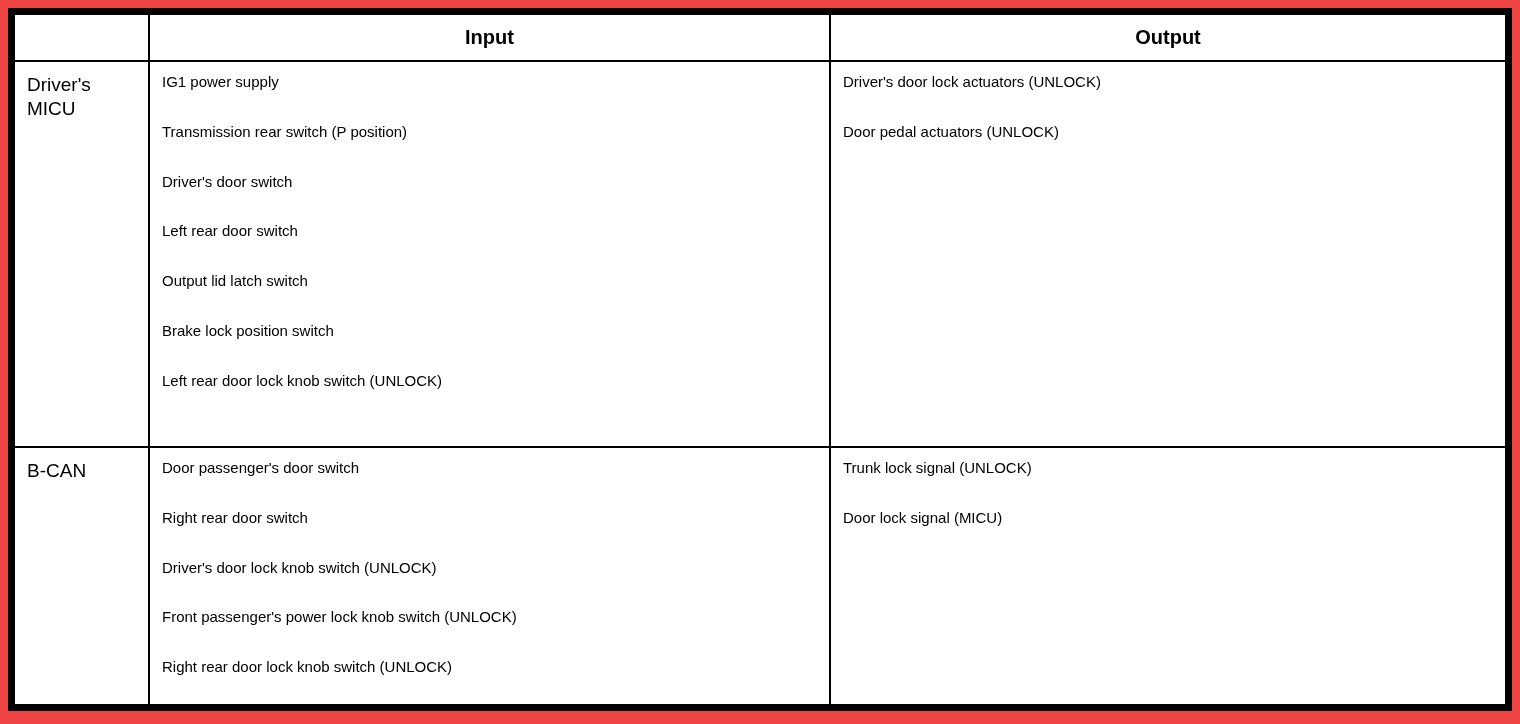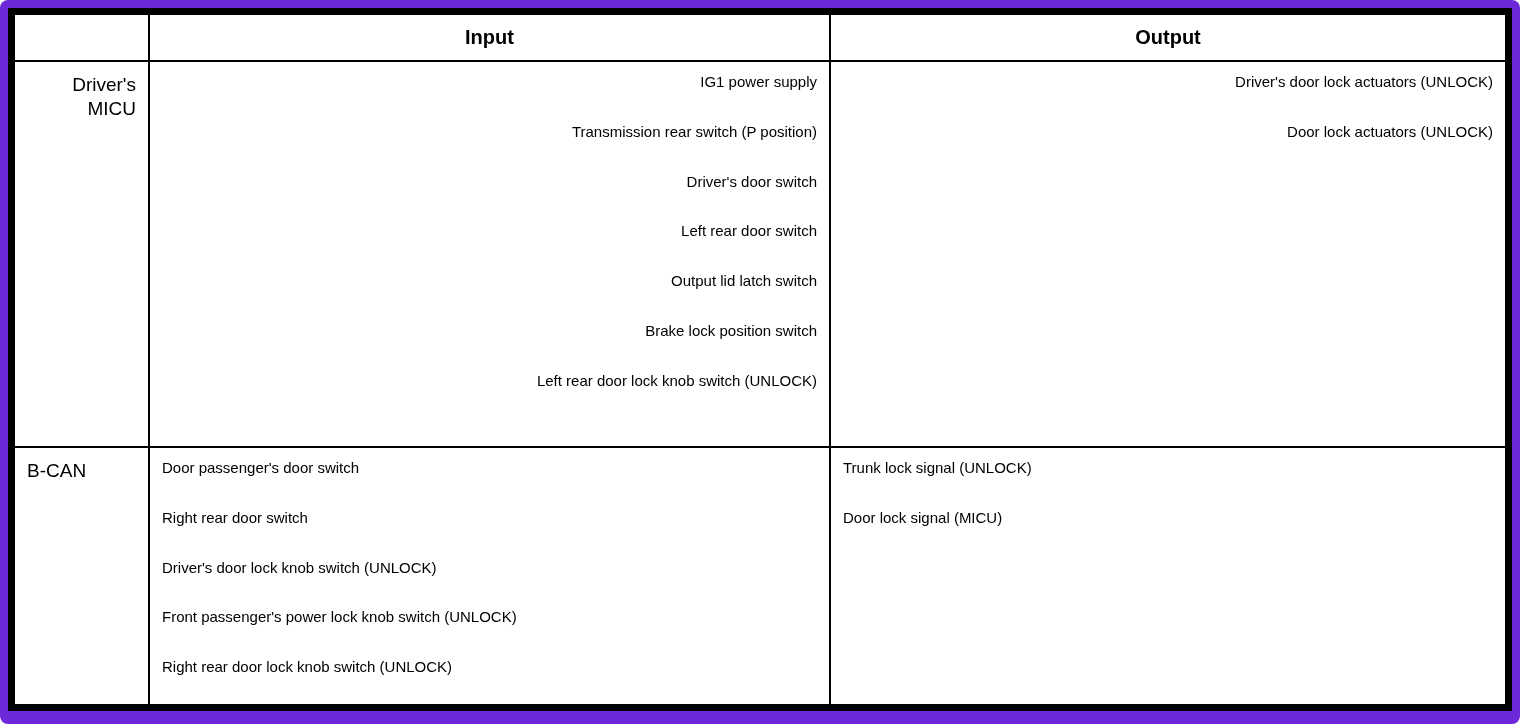--- a/index.html
+++ b/index.html
@@ -8,22 +8,21 @@
     background: #ffffff;
     width: 1520px;
     height: 724px;
     font-family: "Liberation Sans", sans-serif;
     color: #000000;
   }
   .page {
     position: relative;
     width: 1520px;
     height: 724px;
-    background: #6d28d9;
-    border-radius: 8px;
+    background: #ef4444;
   }
   .table-frame {
     position: absolute;
     left: 8px;
     top: 8px;
     width: 1504px;
     height: 703px;
     border: 5px solid #000000;
     box-sizing: border-box;
     background: #ffffff;
@@ -49,21 +48,21 @@
     font-size: 20px;
     font-weight: bold;
     padding: 0;
   }
   tbody td {
     vertical-align: top;
     padding: 11px 12px 8px 12px;
     font-size: 15px;
     line-height: 1.25;
   }
-  tr.row-micu { height: 386px; text-align: right; }
+  tr.row-micu { height: 386px; }
   tr.row-bcan { height: auto; }
   td .item {
     margin: 0 0 31px 0;
   }
   td .item:last-child {
     margin-bottom: 0;
   }
   td.label-cell {
     font-size: 19px;
   }
@@ -93,21 +92,21 @@
             <p class="item">IG1 power supply</p>
             <p class="item">Transmission rear switch (P position)</p>
             <p class="item">Driver's door switch</p>
             <p class="item">Left rear door switch</p>
             <p class="item">Output lid latch switch</p>
             <p class="item">Brake lock position switch</p>
             <p class="item">Left rear door lock knob switch (UNLOCK)</p>
           </td>
           <td>
             <p class="item">Driver's door lock actuators (UNLOCK)</p>
-            <p class="item">Door lock actuators (UNLOCK)</p>
+            <p class="item">Door pedal actuators (UNLOCK)</p>
           </td>
         </tr>
         <tr class="row-bcan">
           <td class="label-cell">B-CAN</td>
           <td>
             <p class="item">Door passenger's door switch</p>
             <p class="item">Right rear door switch</p>
             <p class="item">Driver's door lock knob switch (UNLOCK)</p>
             <p class="item">Front passenger's power lock knob switch (UNLOCK)</p>
             <p class="item">Right rear door lock knob switch (UNLOCK)</p>

